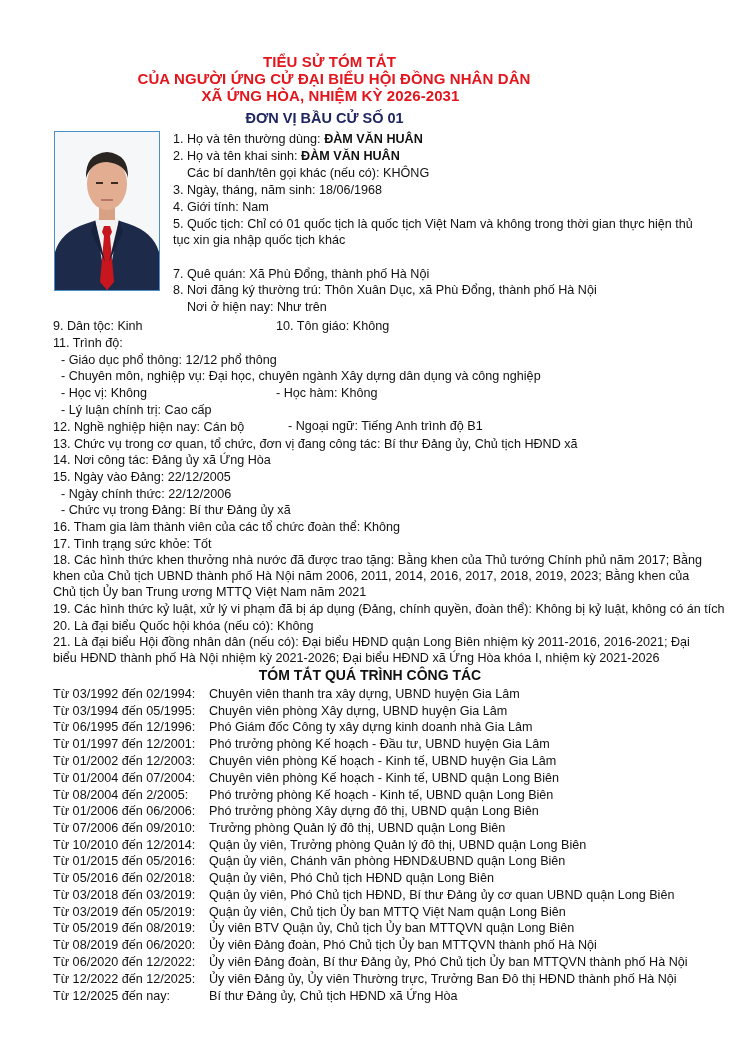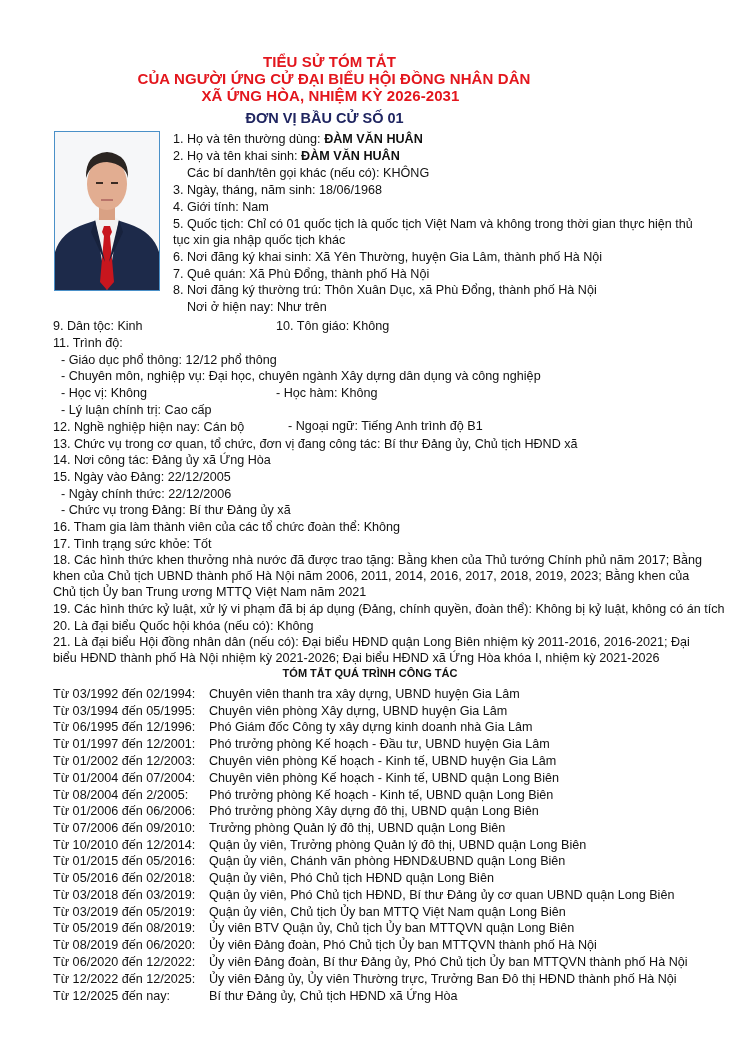--- a/index.html
+++ b/index.html
@@ -10,21 +10,21 @@
     .t-red { color:#e3161d; font-weight:bold; font-size:15px; line-height:17px; letter-spacing:0.1px; }
     .t-red.l1 { padding-left:18px; }
     .t-red.l2 { padding-left:27px; }
     .t-red.l3 { padding-left:20px; }
     .t-navy { color:#1f2560; font-weight:bold; font-size:14.5px; line-height:18px; margin-top:5px; padding-left:8px; }
     .photo { position:absolute; left:54px; top:131px; width:106px; height:160px;
       border:1px solid #4a90c8; box-sizing:border-box; background:#f4f6f8; overflow:hidden; }
     .txt { font-size:12.6px; line-height:16.6px; white-space:nowrap; }
     .line { position:absolute; }
     b { font-weight:bold; }
-    .section { position:absolute; left:0; width:740px; text-align:center; font-weight:bold; font-size:11px; color:#111; }
+    .section { position:absolute; left:0; width:740px; text-align:center; font-weight:bold; font-size:14px; color:#111; }
     .row { position:absolute; left:53px; font-size:12.6px; line-height:16.6px; white-space:nowrap; }
     .row .p { display:inline-block; width:156px; }
   </style>
 </head>
 <body>
 
 <div class="page">
 
   <div class="titles">
     <div class="t-red l1">TIỂU SỬ TÓM TẮT</div>
@@ -63,21 +63,20 @@
     <span>1. Họ và tên thường dùng: </span><b>ĐÀM VĂN HUÂN</b>
   </div>
   <div class="line txt" style="left:173px; top:148px;">
     <span>2. Họ và tên khai sinh: </span><b>ĐÀM VĂN HUÂN</b>
   </div>
   <div class="line txt" style="left:187px; top:165px;">Các bí danh/tên gọi khác (nếu có): KHÔNG</div>
   <div class="line txt" style="left:173px; top:182px;">3. Ngày, tháng, năm sinh: 18/06/1968</div>
   <div class="line txt" style="left:173px; top:199px;">4. Giới tính: Nam</div>
   <div class="line txt" style="left:173px; top:216px;">5. Quốc tịch: Chỉ có 01 quốc tịch là quốc tịch Việt Nam và không trong thời gian thực hiện thủ</div>
   <div class="line txt" style="left:173px; top:232px;">tục xin gia nhập quốc tịch khác</div>
-  <div class="line txt" style="left:173px; top:249px;">6. Nơi đăng ký khai sinh: Xã Yên Thường, huyện Gia Lâm, thành phố Hà Nội</div>
   <div class="line txt" style="left:173px; top:266px;">7. Quê quán: Xã Phù Đổng, thành phố Hà Nội</div>
   <div class="line txt" style="left:173px; top:282px;text-align:center;">8. Nơi đăng ký thường trú: Thôn Xuân Dục, xã Phù Đổng, thành phố Hà Nội</div>
   <div class="line txt" style="left:187px; top:299px;">Nơi ở hiện nay: Như trên</div>
 
   <div class="line txt" style="left:53px; top:318px;">9. Dân tộc: Kinh</div>
   <div class="line txt" style="left:276px; top:318px;">10. Tôn giáo: Không</div>
   <div class="line txt" style="left:53px; top:335px;">11. Trình độ:</div>
   <div class="line txt" style="left:61px; top:352px;">- Giáo dục phổ thông: 12/12 phổ thông</div>
   <div class="line txt" style="left:61px; top:368px;">- Chuyên môn, nghiệp vụ: Đại học, chuyên ngành Xây dựng dân dụng và công nghiệp</div>
   <div class="line txt" style="left:61px; top:385px;">- Học vị: Không</div>

